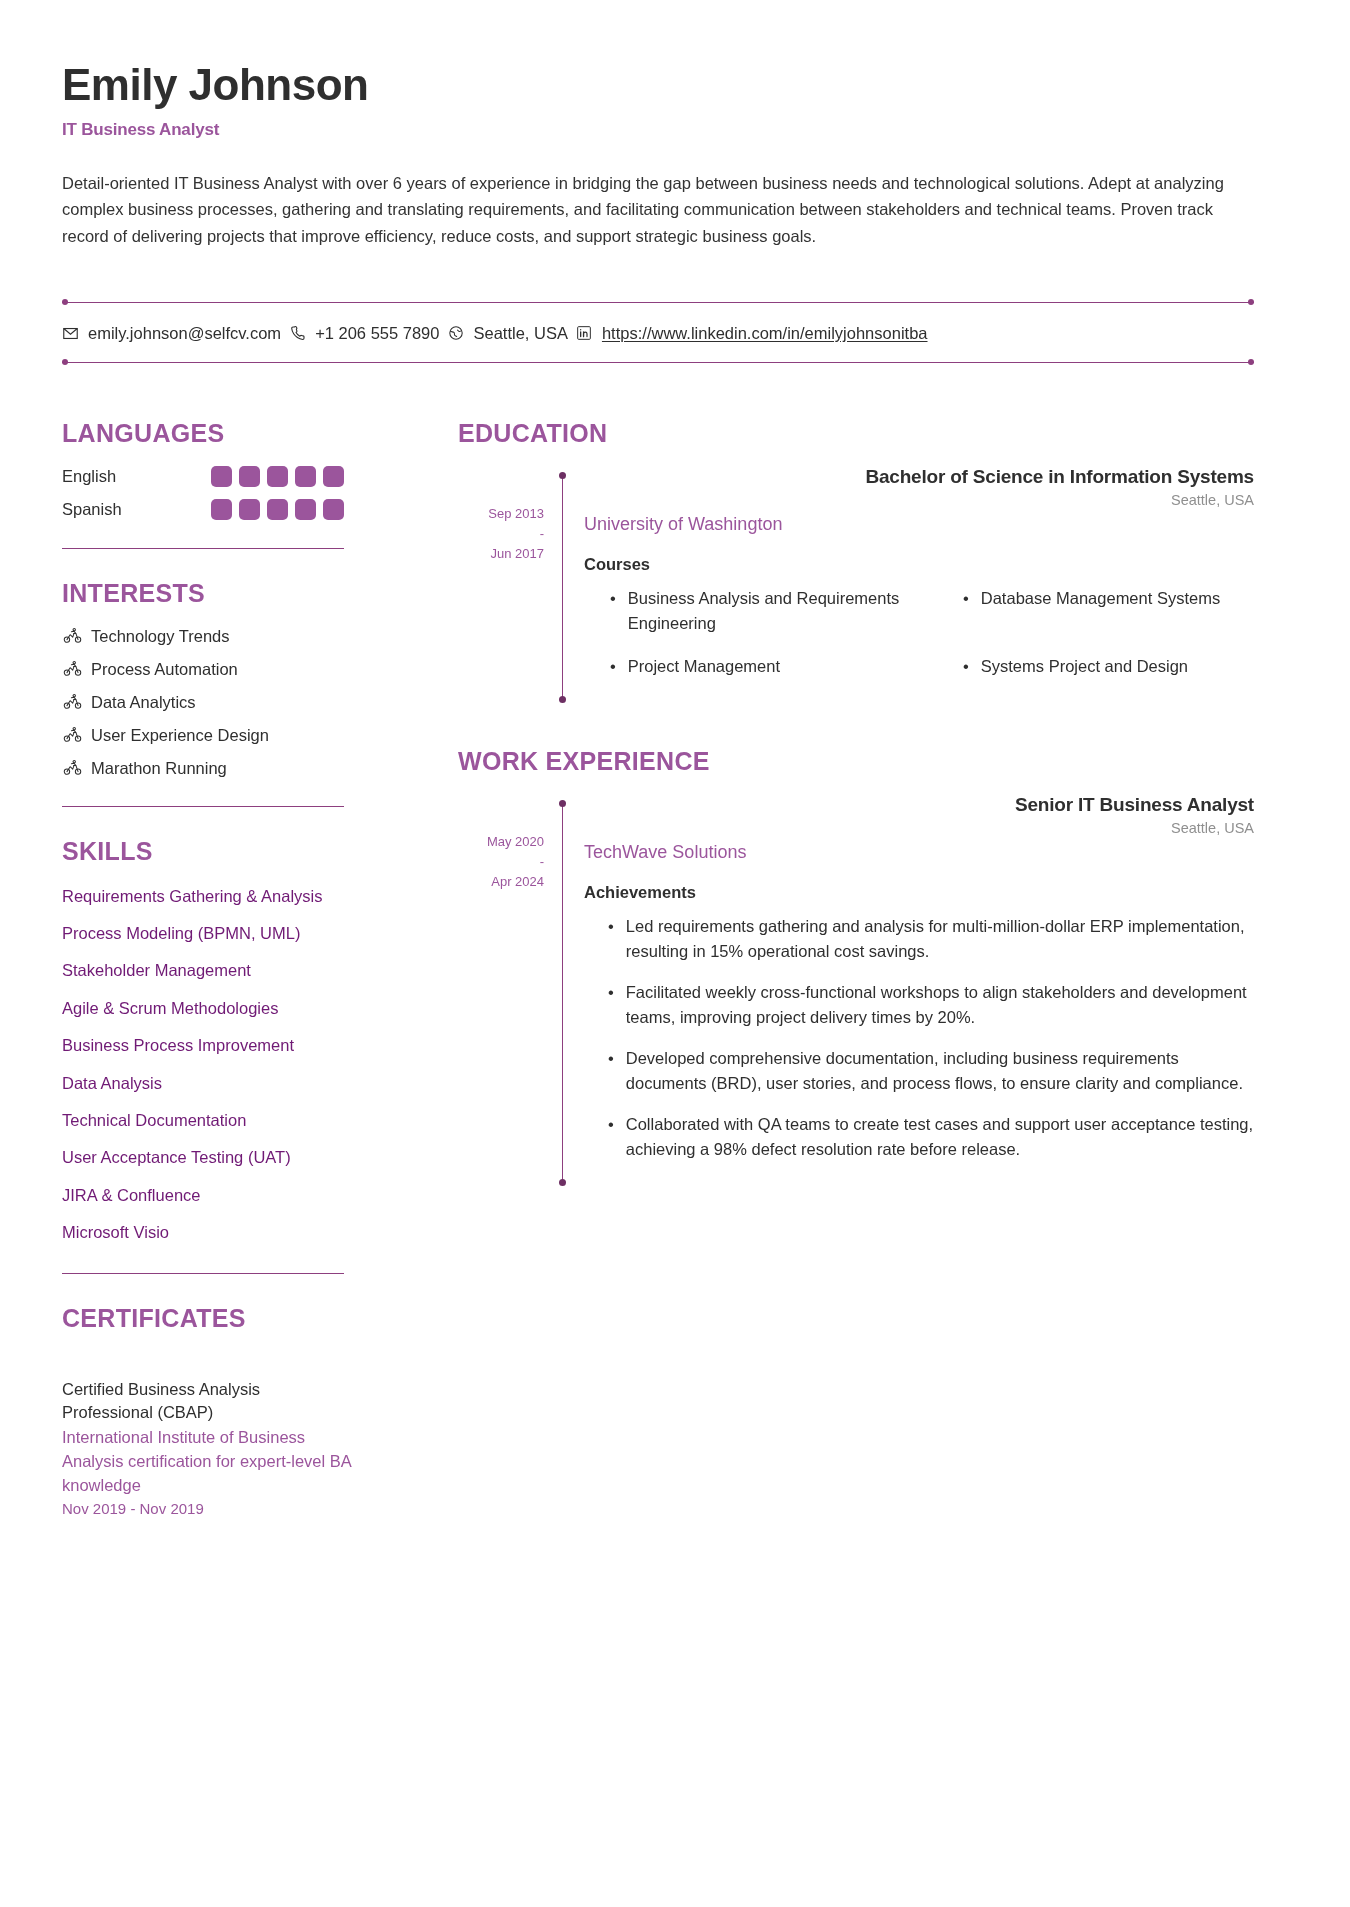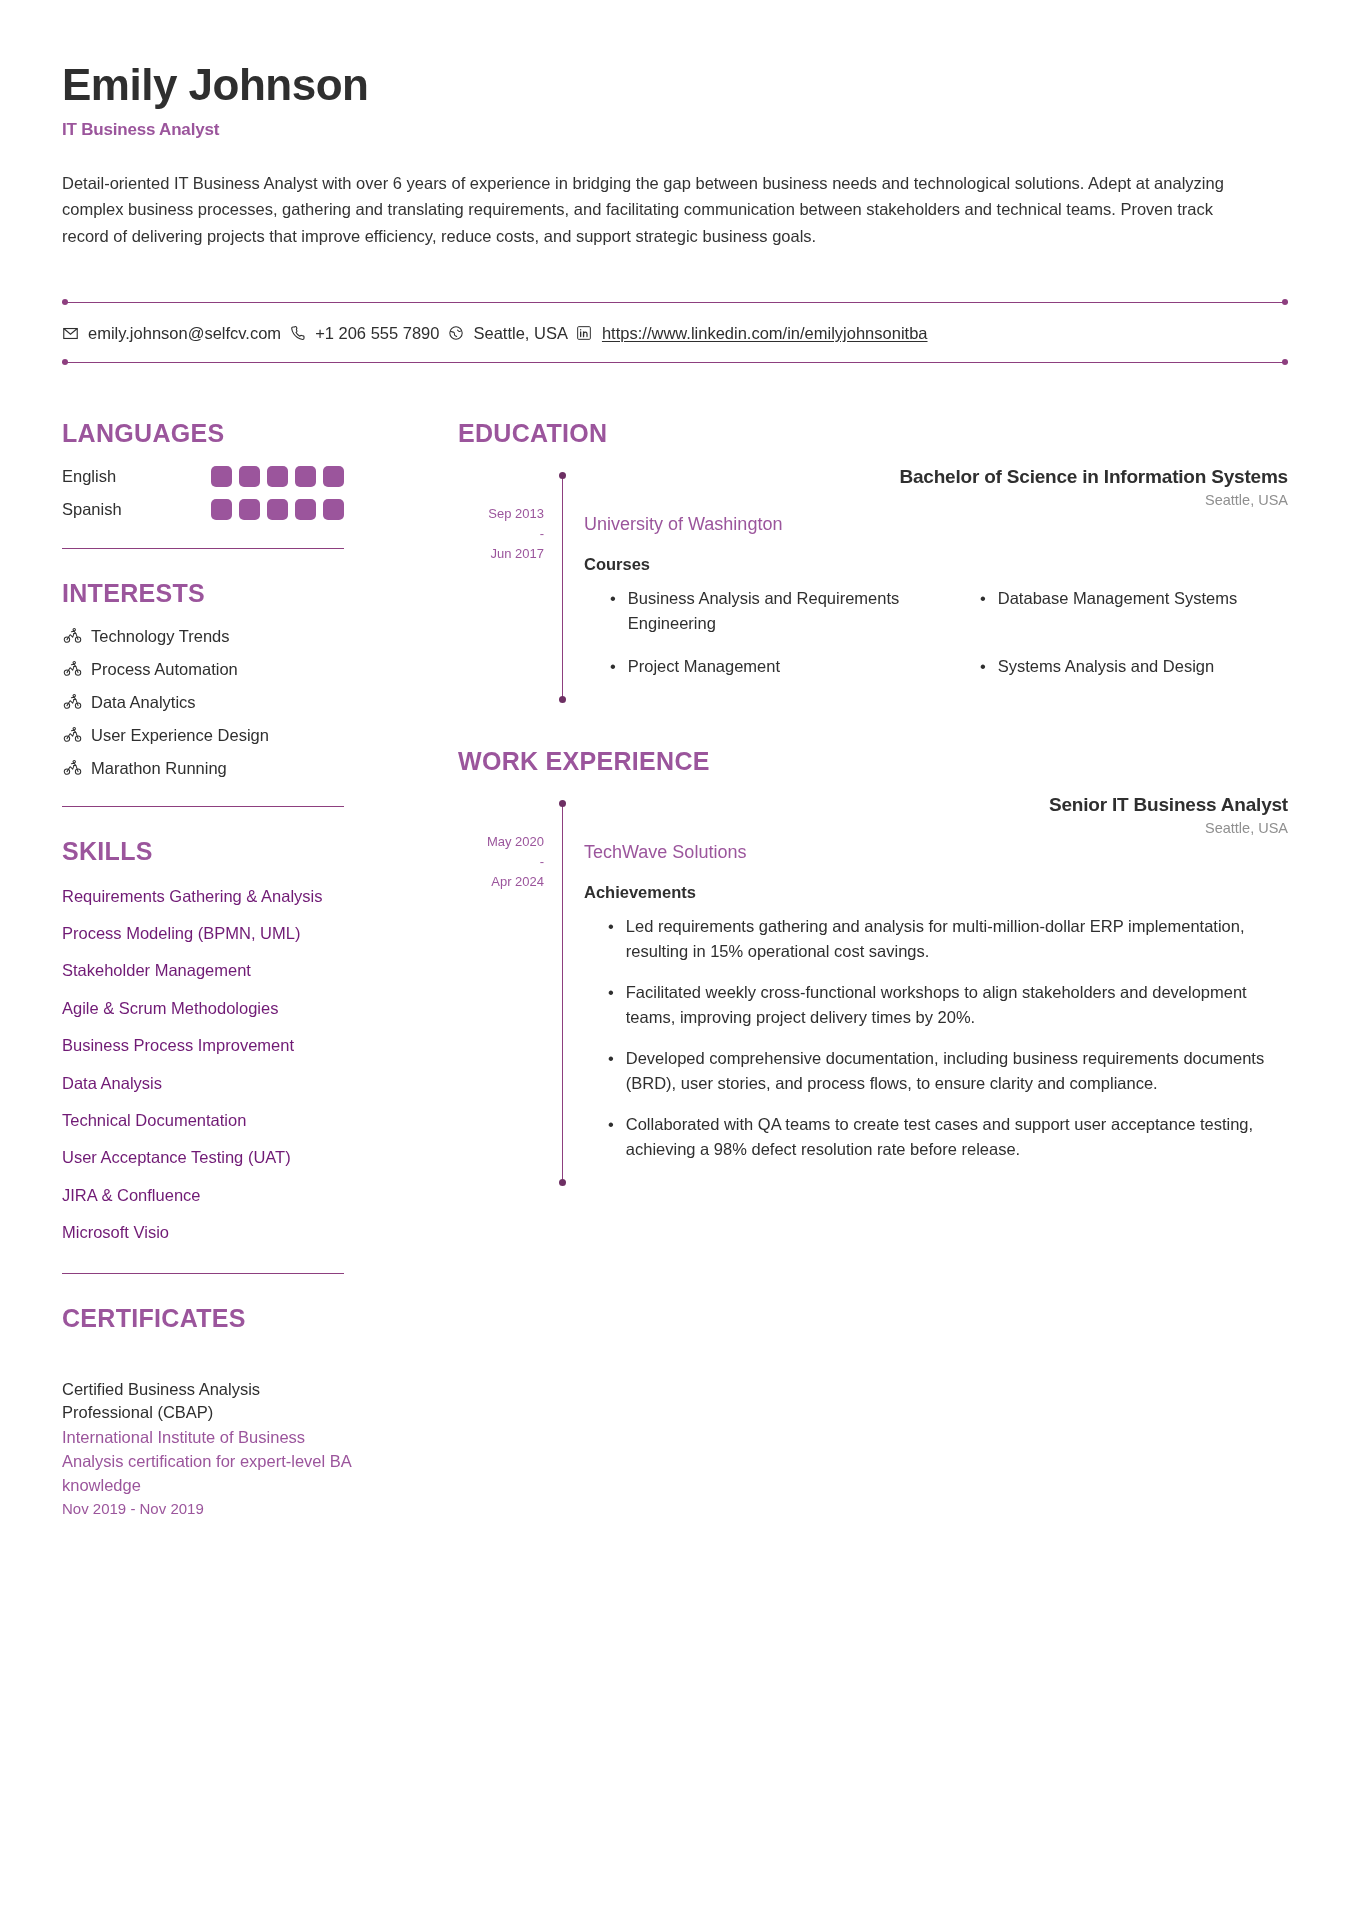--- a/index.html
+++ b/index.html
@@ -9,21 +9,21 @@
     height: 1907px;
     background: #ffffff;
     font-family: "Liberation Sans", sans-serif;
     color: #2b2b2b;
   }
 
   .page {
     position: relative;
     width: 1350px;
     height: 1907px;
-    padding: 52px 62px 0 62px;
+    padding: 52px 96px 0 62px;
     background: #ffffff;
   }
 
   
   .name {
     font-size: 44px;
     font-weight: 700;
     letter-spacing: -0.5px;
     color: #2f2f2f;
     line-height: 1.15;
@@ -507,21 +507,21 @@
               <div class="bullet">
                 <span class="bdot">•</span>
                 <span class="btext">Database Management Systems</span>
               </div>
               <div class="bullet">
                 <span class="bdot">•</span>
                 <span class="btext">Project Management</span>
               </div>
               <div class="bullet">
                 <span class="bdot">•</span>
-                <span class="btext">Systems Analysis and Design</span>
+                <span class="btext">Systems Project and Design</span>
               </div>
             </div>
           </div>
         </div>
       </div>
 
       <div class="edu-to-work"></div>
 
       <div>
         <div class="sec-title">WORK EXPERIENCE</div>

